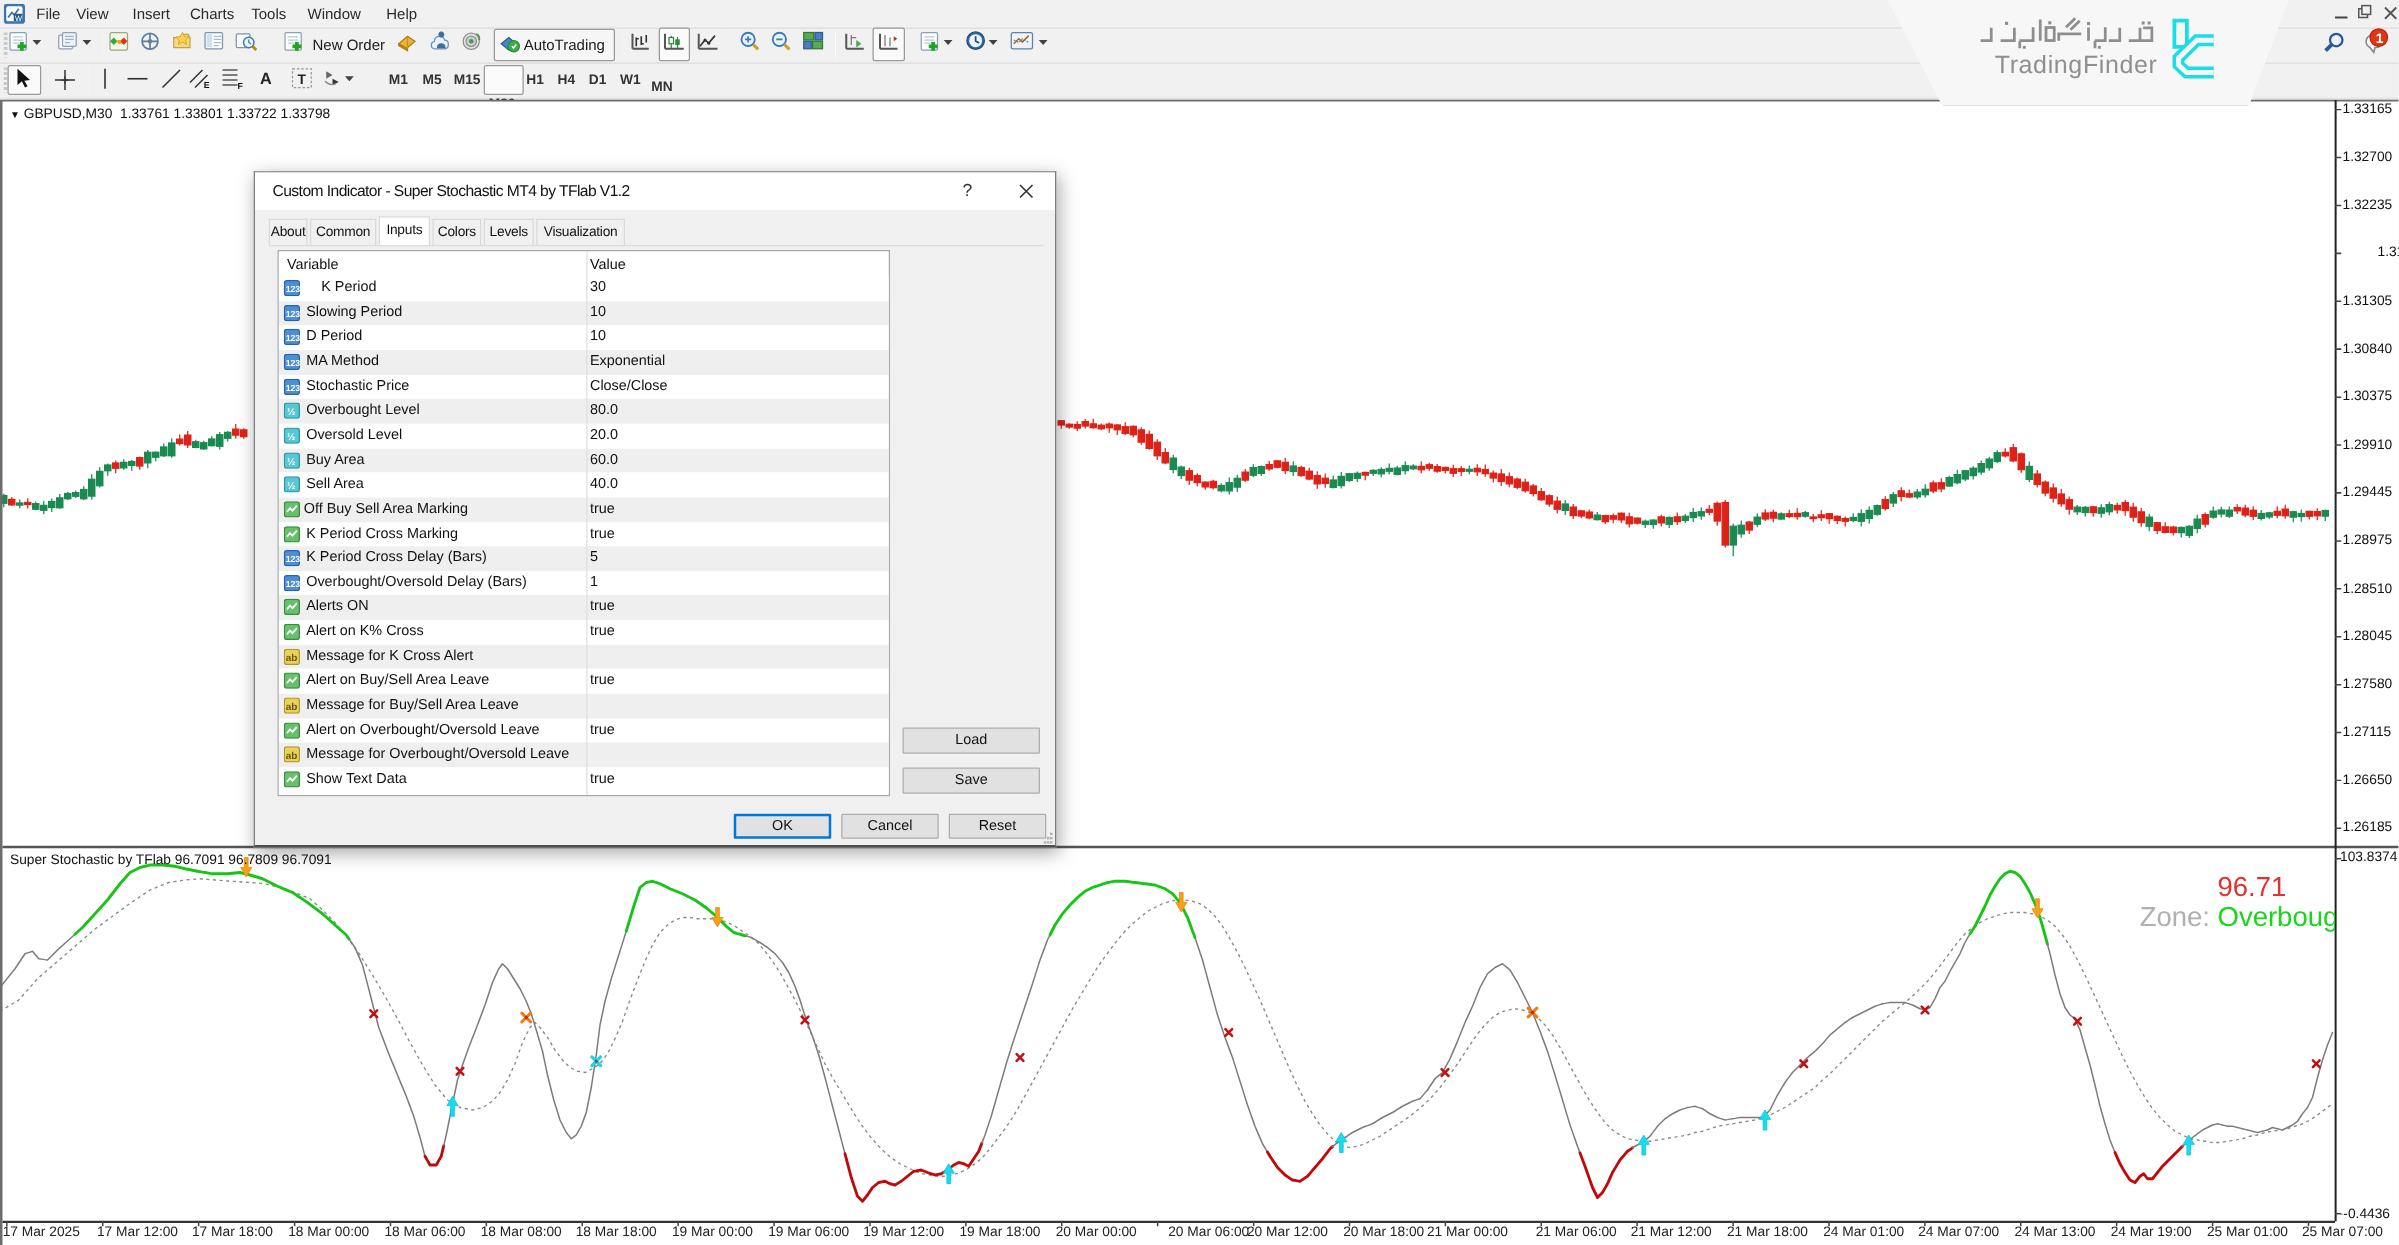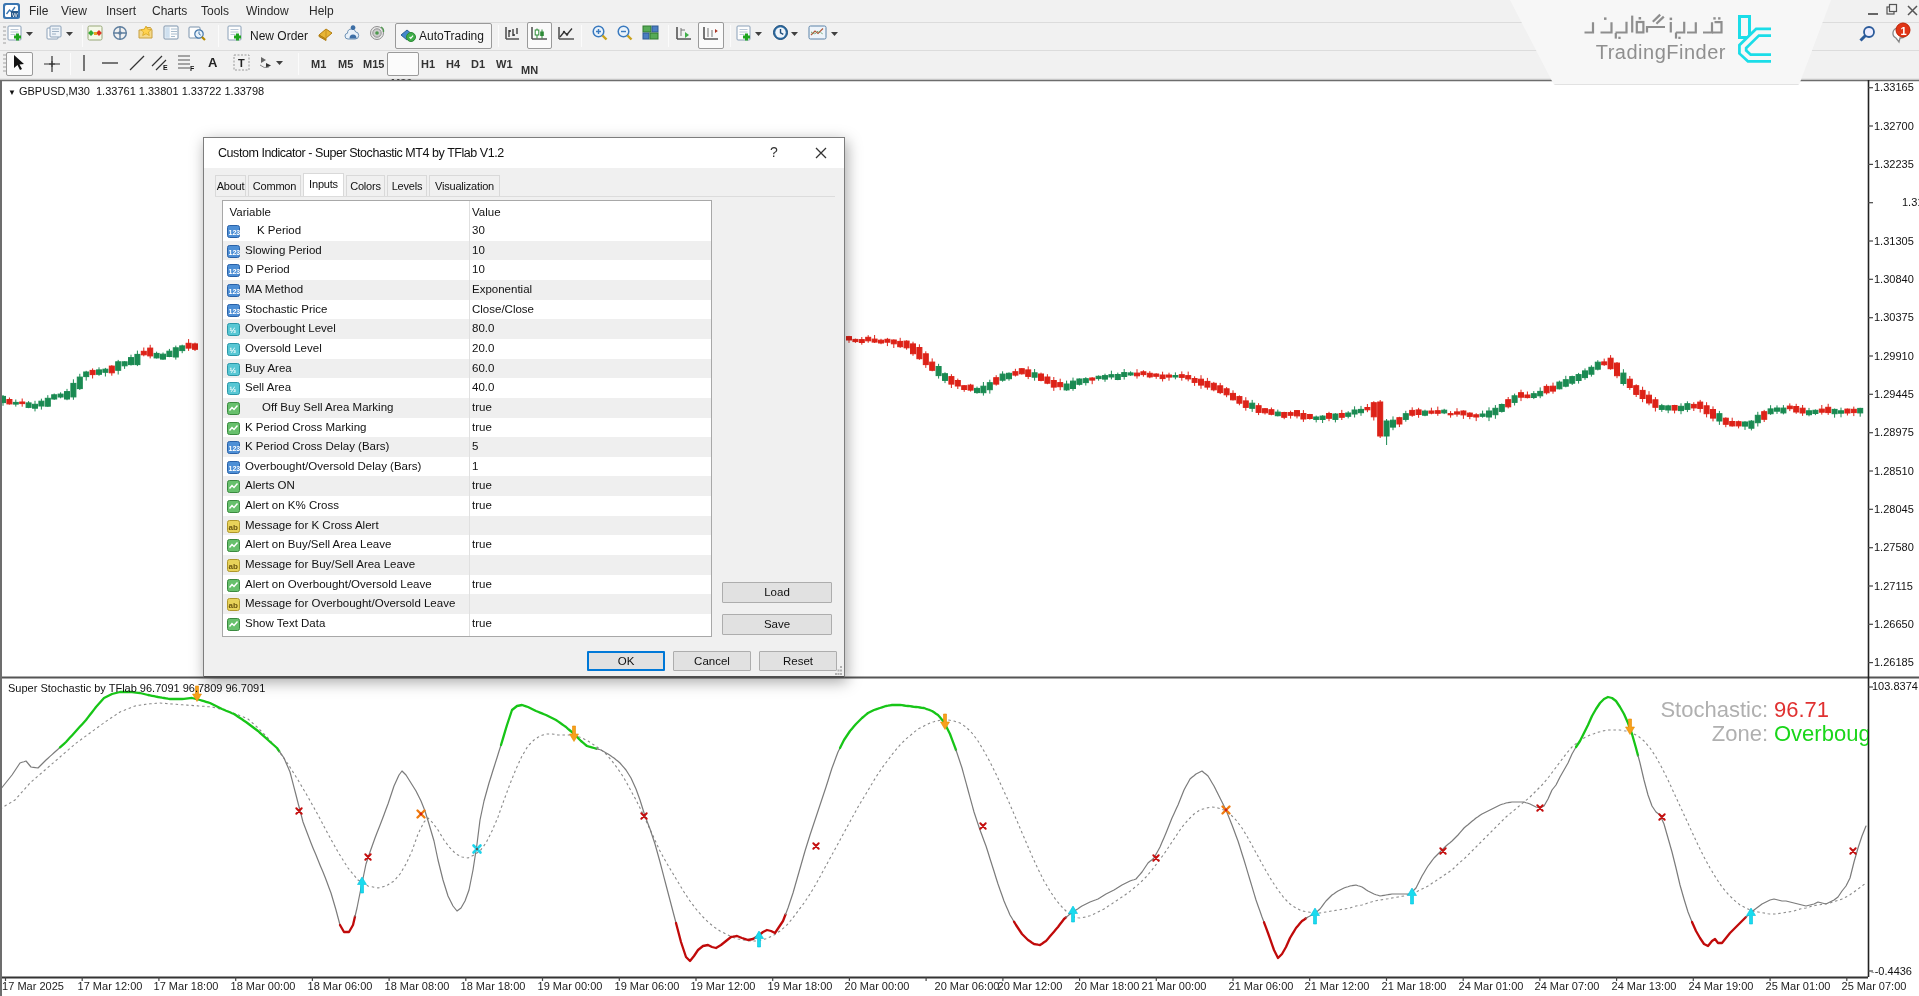--- a/index.html
+++ b/index.html
@@ -727,21 +727,20 @@
         <path d="M1868 586.0 h5"></path>
         <path d="M1868 624.3 h5"></path>
         <path d="M1868 662.6 h5"></path>
         <path d="M1868 687 h5"></path>
         <path d="M1868 971 h5"></path>
       </g>
 </svg>
 <div class="abs" style="left:8px;top:85px;font-size:11px;color:#111;"><span style="font-size:8px;">▼</span> GBPUSD,M30&nbsp;&nbsp;1.33761 1.33801 1.33722 1.33798</div>
 <div class="abs" style="left:8px;top:682px;font-size:11px;color:#111;">Super Stochastic by TFlab 96.7091 96.7809 96.7091</div>
 <div class="abs" style="left:0;top:80px;width:1868px;height:897px;overflow:hidden;">
-  <div class="abs" style="left:1438px;top:617px;width:330px;text-align:right;font-size:22px;color:#b0b0b0;">Stochastic:</div>
   <div class="abs" style="left:1774px;top:617px;font-size:22px;color:#e03131;">96.71</div>
   <div class="abs" style="left:1438px;top:641px;width:330px;text-align:right;font-size:22px;color:#b0b0b0;">Zone:</div>
   <div class="abs" style="left:1774px;top:641px;font-size:22px;color:#1ad61a;">Overbought</div>
 </div>
 <div class="tl" style="left:-22px;top:980px;width:110px;">17 Mar 2025</div>
     <div class="tl" style="left:55px;top:980px;width:110px;">17 Mar 12:00</div>
     <div class="tl" style="left:131px;top:980px;width:110px;">17 Mar 18:00</div>
     <div class="tl" style="left:208px;top:980px;width:110px;">18 Mar 00:00</div>
     <div class="tl" style="left:285px;top:980px;width:110px;">18 Mar 06:00</div>
     <div class="tl" style="left:362px;top:980px;width:110px;">18 Mar 08:00</div>
@@ -913,21 +912,21 @@
             <rect x="0.5" y="0.5" width="12" height="12" rx="2" fill="#57c7d4" stroke="#2a97a8"></rect>
             <text x="2.5" y="10" font-size="8" fill="#fff" font-weight="bold" font-family="Liberation Sans">½</text>
           </svg></div>
         <div class="abs rtext" style="left:22px;top:180.2px;">Sell Area</div>
         <div class="abs rtext" style="left:249px;top:180.2px;">40.0</div>
         <div class="abs" style="left:0px;top:196.9px;width:488px;height:19.65px;background:#efefef;"></div>
         <div class="abs" style="left:4px;top:199.9px;width:13px;height:13px;"><svg width="13" height="13">
             <rect x="0.5" y="0.5" width="12" height="12" rx="2" fill="#67c06c" stroke="#3a8a3f"></rect>
             <path d="M2.5 8.5 l2.5-3 2 2 3.5-4" stroke="#fff" stroke-width="1.4" fill="none"></path>
           </svg></div>
-        <div class="abs rtext" style="left:39px;top:199.9px;">Off Buy Sell Area Marking</div>
+        <div class="abs rtext" style="left:20px;top:199.9px;">Off Buy Sell Area Marking</div>
         <div class="abs rtext" style="left:249px;top:199.9px;">true</div>
         <div class="abs" style="left:0px;top:216.5px;width:488px;height:19.65px;background:#ffffff;"></div>
         <div class="abs" style="left:4px;top:219.5px;width:13px;height:13px;"><svg width="13" height="13">
             <rect x="0.5" y="0.5" width="12" height="12" rx="2" fill="#67c06c" stroke="#3a8a3f"></rect>
             <path d="M2.5 8.5 l2.5-3 2 2 3.5-4" stroke="#fff" stroke-width="1.4" fill="none"></path>
           </svg></div>
         <div class="abs rtext" style="left:22px;top:219.5px;">K Period Cross Marking</div>
         <div class="abs rtext" style="left:249px;top:219.5px;">true</div>
         <div class="abs" style="left:0px;top:236.1px;width:488px;height:19.65px;background:#efefef;"></div>
         <div class="abs" style="left:4px;top:239.1px;width:13px;height:13px;"><svg width="13" height="13">

